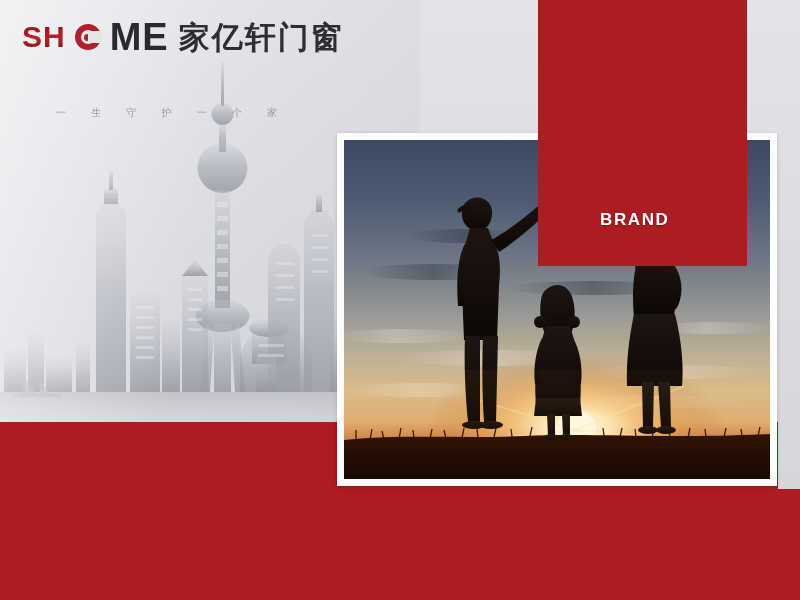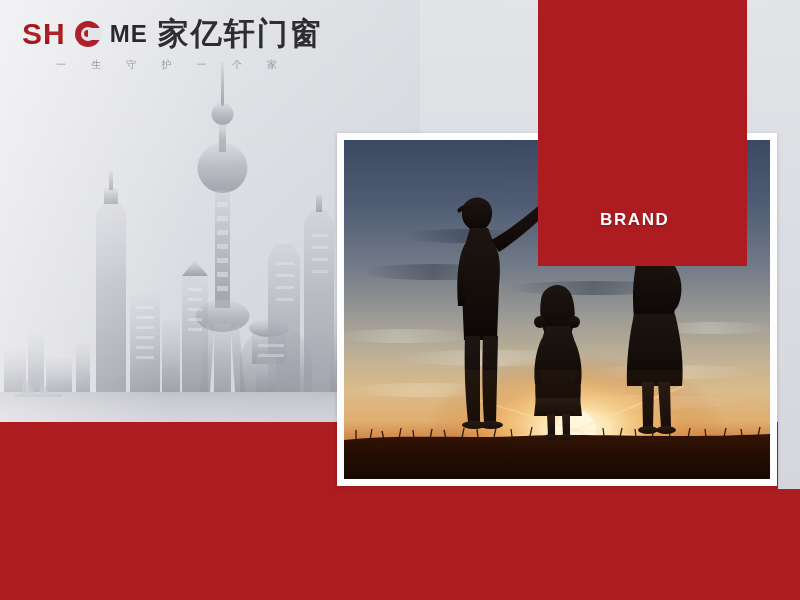--- a/index.html
+++ b/index.html
@@ -29,21 +29,21 @@
   
   .skyline{
     position:absolute;left:0;bottom:178px;width:345px;height:360px;
     opacity:.92;
   }
   .skyline svg{display:block;width:100%;height:100%;}
 
   
   .logo{
     position:absolute;left:22px;top:18px;
-    display:flex;flex-direction:column;align-items:flex-start;
+    display:flex;flex-direction:column;align-items:flex-start;gap:41px;
   }
   .logo-row{display:flex;align-items:center;gap:10px;}
   .logo-sh{
     font-size:30px;font-weight:700;letter-spacing:1px;line-height:1;
     font-family:"Liberation Sans","DejaVu Sans",sans-serif;
     background:linear-gradient(180deg,#8f1218 0%,#b4232a 55%,#7d1015 100%);
     -webkit-background-clip:text;background-clip:text;color:transparent;
   }
   .logo-o{
     position:relative;width:26px;height:26px;flex:0 0 26px;
@@ -59,21 +59,21 @@
   }
   .logo-o .inner{
     position:absolute;left:6px;top:6px;width:14px;height:14px;border-radius:50%;
     background:#e4e5e9;
   }
   .logo-o .dot{
     position:absolute;left:9.5px;top:9.5px;width:7px;height:7px;border-radius:50%;
     background:#b0202a;
   }
   .logo-me{
-    font-size:24px;font-weight:700;letter-spacing:1px;line-height:1;color:#2a2a2d;
+    font-size:38px;font-weight:700;letter-spacing:1px;line-height:1;color:#2a2a2d;
   }
   .logo-cn{
     font-size:31px;font-weight:700;letter-spacing:2px;line-height:1;color:#2e2e31;
     font-family:"DejaVu Sans","Liberation Sans",sans-serif;
   }
   .logo-tag{
     margin-top:9px;margin-left:34px;
     font-size:10px;letter-spacing:11px;color:#9a9ba1;white-space:nowrap;
     font-family:"DejaVu Sans","Liberation Sans",sans-serif;
   }

